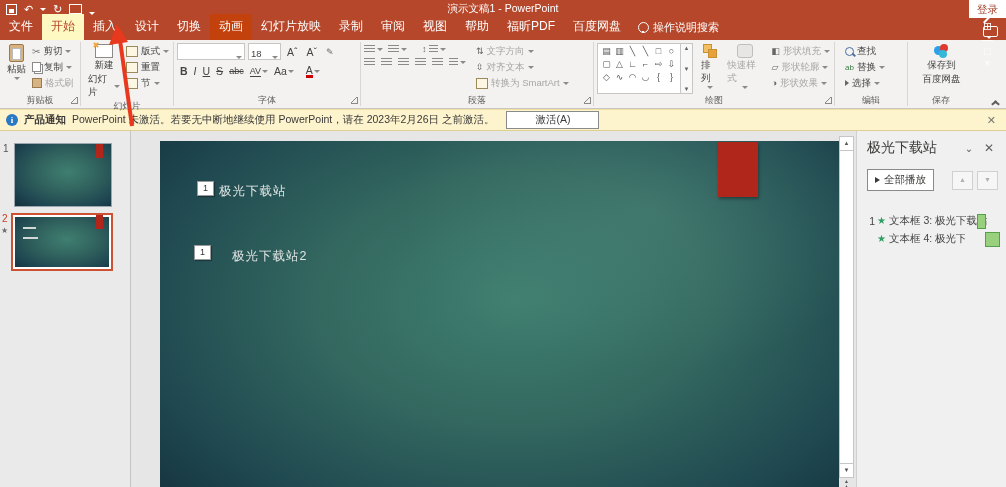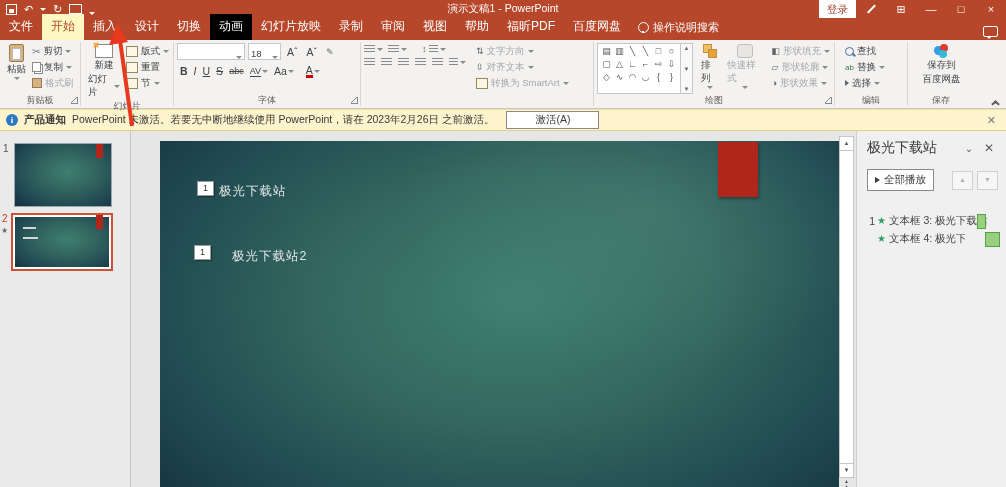--- a/index.html
+++ b/index.html
@@ -6,28 +6,28 @@
     font-family:"Liberation Sans","DejaVu Sans",sans-serif;-webkit-font-smoothing:antialiased;}
   .titlebar{height:18px;background:#b7472a;display:flex;align-items:center;position:relative;color:#fff;}
   .qat{display:flex;align-items:center;gap:7px;padding-left:6px;}
   .qat .qi{font-size:11px;line-height:11px;color:#fff;cursor:default;}
   .floppy{width:9px;height:9px;border:1.5px solid #fff;position:relative;}
   .floppy:after{content:"";position:absolute;left:2px;top:4px;width:5px;height:4px;background:#fff;}
   .monitor{width:11px;height:8px;border:1.5px solid #fff;}
   .qat-more{width:8px;border-top:1.5px solid #fff;padding-top:1px;}
   .dd-w{width:0;height:0;border-left:3px solid transparent;border-right:3px solid transparent;border-top:3px solid #fff;display:inline-block;}
   .win-title{position:absolute;left:0;right:0;text-align:center;font-size:10.5px;color:#fff;}
-  .tb-right{margin-left:auto;display:flex;align-items:center;height:100%;z-index:2;}
+  .tb-right{margin-left:auto;display:flex;align-items:center;height:100%;z-index:2;flex-direction:column;}
   .login{background:#fff;color:#9e3a21;font-size:10.5px;padding:2px 8px;height:14px;line-height:14px;}
   .tbtn{width:30px;height:18px;display:flex;align-items:center;justify-content:center;color:#fff;font-size:11px;}
   .pen{width:11px;height:2px;background:#fff;transform:rotate(-45deg);border-radius:1px;}
   .tabrow{height:22px;background:#b7472a;display:flex;align-items:flex-end;position:relative;}
   .tab{color:#fff;font-size:12px;padding:4px 9px 5px;cursor:default;white-space:nowrap;}
   .tab.active{background:#fef9c3;color:#b7472a;}
-  .tab.hl{background:#000000;}
+  .tab.hl{background:#c2410c;}
   .tab-search{display:flex;align-items:center;gap:4px;color:#fff;font-size:11px;padding:4px 8px 5px;}
   .bulb{width:9px;height:9px;border:1.2px solid #fff;border-radius:50%;position:relative;}
   .bulb:after{content:"";position:absolute;left:2.5px;top:8px;width:2px;height:2px;background:#fff;}
   .comment-ic{position:absolute;right:8px;bottom:3px;width:13px;height:9px;border:1.2px solid #fff;border-radius:2px;}
   .comment-ic:after{content:"";position:absolute;left:2px;top:9px;border-left:3px solid transparent;border-right:3px solid transparent;border-top:3px solid #fff;}
   
   .ribbon{height:68px;background:#f3f2f1;display:flex;border-bottom:1px solid #c8c6c4;position:relative;}
   .rgroup{position:relative;display:flex;flex-direction:column;}
   .rg-content{flex:1;display:flex;padding:3px 2px 0 3px;}
   .rg-label{height:14px;text-align:center;font-size:9px;color:#605e5c;position:relative;line-height:13px;}
@@ -327,20 +327,21 @@
             <span>对齐文本</span>
             <span class="dd"></span>
           </div>
         <div class="srow dis">
             <span class="mini-ic"></span>
             <span>转换为 SmartArt</span>
             <span class="dd"></span>
           </div>
       </div>
     </div>
+    <div class="rg-label"><span>段落</span><span class="launcher"></span></div>
   </div>
   <div class="rsep"></div>
 
   <div class="rgroup" style="width:240px">
     <div class="rg-content">
       <div style="display:flex">
         <div class="shape-gal">
           <span>▤</span>
             <span>▥</span>
             <span>╲</span>

